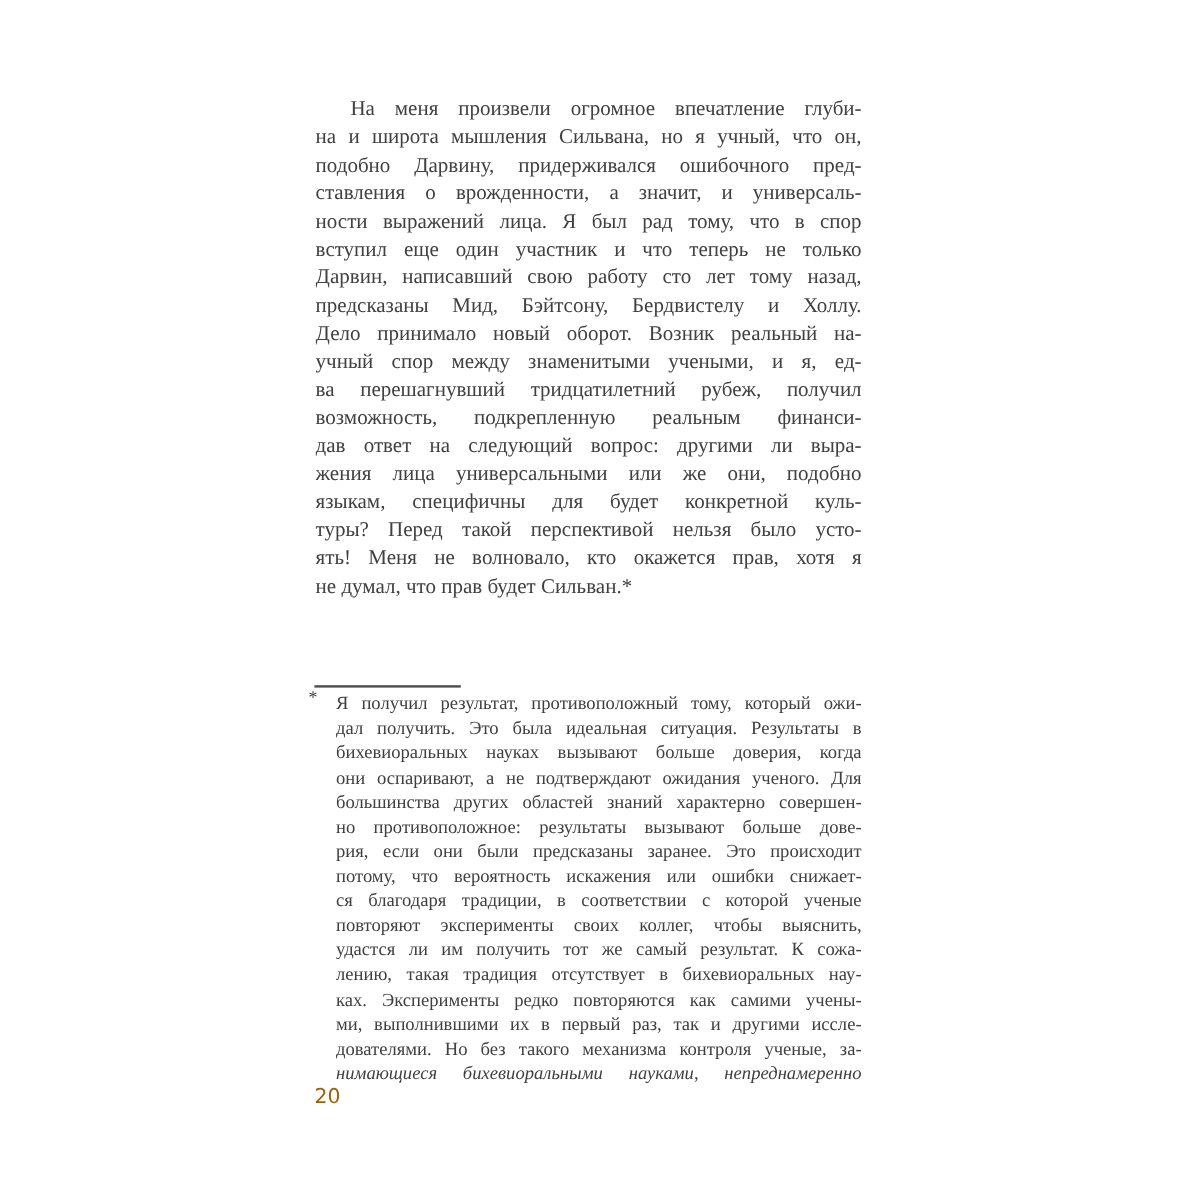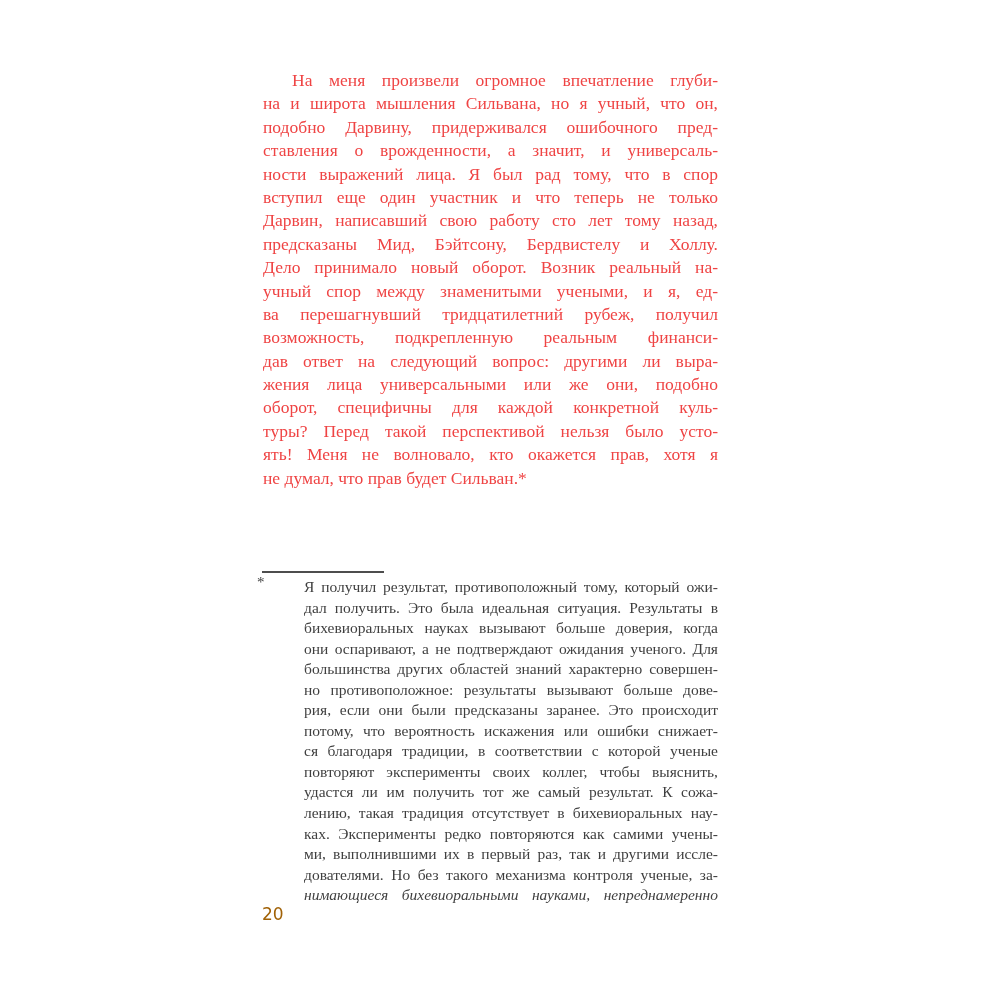--- a/index.html
+++ b/index.html
@@ -13,25 +13,25 @@
     width: 1000px;
     height: 1000px;
     background: #ffffff;
     overflow: hidden;
     color: #3d3d3d;
   }
   
   .main-text {
     position: absolute;
     left: 263px;
-    top: 69px;
+    top: 79px;
     width: 455px;
     font-size: 17.5px;
     line-height: 23.4px;
-    color: #ef4444;
+    color: #404040;
   }
   .line {
     text-align: justify;
     text-align-last: justify;
     height: 23.4px;
     overflow: hidden;
     white-space: normal;
   }
   .main-text .line:first-child {
     text-indent: 29px;
@@ -53,21 +53,20 @@
     position: absolute;
     left: 280px;
     top: 577px;
     width: 438px;
     font-size: 15.5px;
     line-height: 20.55px;
     color: #3f3f3f;
   }
   .footnote .line {
     height: 20.55px;
-    margin-left: 24px;
   }
   .footnote .line:last-child {
     text-align-last: justify; 
     font-style: italic;
   }
   .footnote-marker {
     position: absolute;
     left: 257px;
     top: 574px;
     font-size: 15px;
@@ -97,21 +96,21 @@
       <div class="line">ности выражений лица. Я был рад тому, что в спор</div>
       <div class="line">вступил еще один участник и что теперь не только</div>
       <div class="line">Дарвин, написавший свою работу сто лет тому назад,</div>
       <div class="line">предсказаны Мид, Бэйтсону, Бердвистелу и Холлу.</div>
       <div class="line">Дело принимало новый оборот. Возник реальный на-</div>
       <div class="line">учный спор между знаменитыми учеными, и я, ед-</div>
       <div class="line">ва перешагнувший тридцатилетний рубеж, получил</div>
       <div class="line">возможность, подкрепленную реальным финанси-</div>
       <div class="line">дав ответ на следующий вопрос: другими ли выра-</div>
       <div class="line">жения лица универсальными или же они, подобно</div>
-      <div class="line">оборот, специфичны для каждой конкретной куль-</div>
+      <div class="line">языкам, специфичны для будет конкретной куль-</div>
       <div class="line">туры? Перед такой перспективой нельзя было усто-</div>
       <div class="line">ять! Меня не волновало, кто окажется прав, хотя я</div>
       <div class="line">не думал, что прав будет Сильван.*</div>
     </div>
 
   <div class="footnote-rule"></div>
 
   <span class="footnote-marker">*</span>
 
   <div class="footnote">

